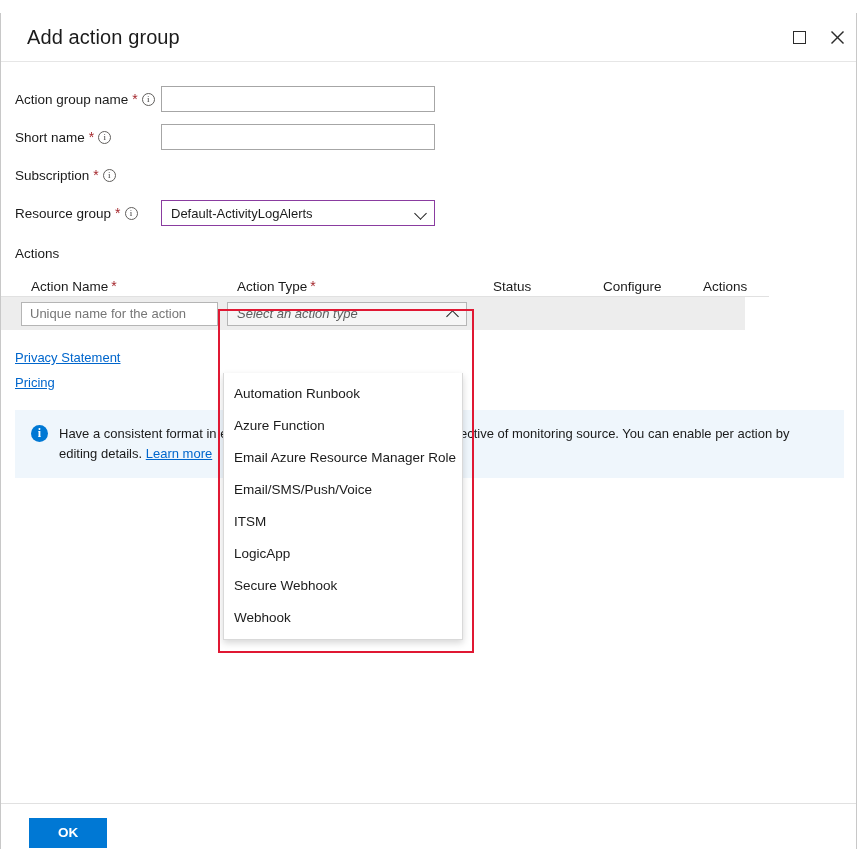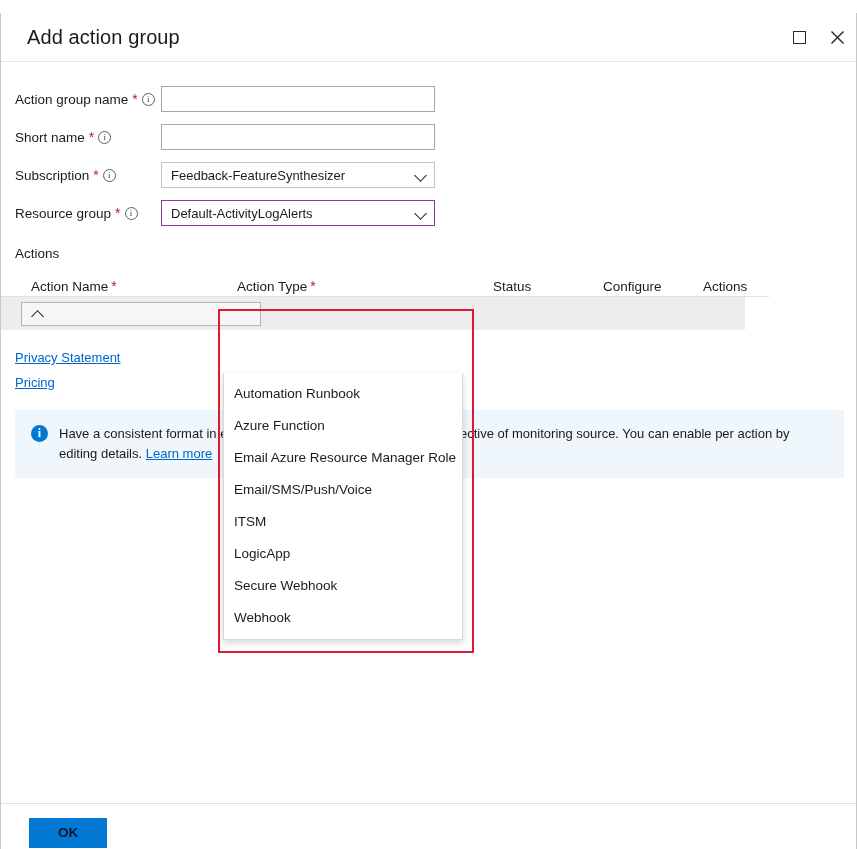--- a/index.html
+++ b/index.html
@@ -299,21 +299,21 @@
     height: 58px;
     border-top: 1px solid #e1e1e1;
     display: flex;
     align-items: center;
     padding-left: 28px;
     background: #fff;
   }
   .ok-btn {
     width: 78px; height: 30px;
     background: #0078d4;
-    color: #0f172a;
+    color: #ffffff;
     border: none;
     font-size: 13.5px;
     font-weight: bold;
     font-family: "Liberation Sans", sans-serif;
     cursor: pointer;
   }
 </style>
 </head>
 <body>
 
@@ -356,24 +356,20 @@
           </div>
           <input class="txtbox" type="text" value="" style="">
         </div>
 
         <div class="frow">
           <div class="flabel">
             <span>Subscription</span>
             <span class="req">*</span>
             <span class="info-i">i</span>
           </div>
-          <div class="selbox">
-            <span class="val">Feedback-FeatureSynthesizer</span>
-            <span class="chev"></span>
-          </div>
         </div>
 
         <div class="frow">
           <div class="flabel">
             <span>Resource group</span>
             <span class="req">*</span>
             <span class="info-i">i</span>
           </div>
           <div class="selbox focused">
             <span class="val">Default-ActivityLogAlerts</span>
@@ -399,22 +395,26 @@
           </div>
           <div class="th th-configure">
             <span>Configure</span>
           </div>
           <div class="th th-actions">
             <span>Actions</span>
           </div>
         </div>
 
         <div class="trow">
+          <div class="cell-name">
+            <input class="act-input" type="text" placeholder="Unique name for the action" style="">
+          </div>
           <div class="cell-type">
             <div class="type-combo">
+              <span class="val">Select an action type</span>
               <span class="chev up"></span>
             </div>
           </div>
         </div>
       </div>
 
       <div class="links">
         <a class="link">Privacy Statement</a>
         <a class="link">Pricing</a>
       </div>

